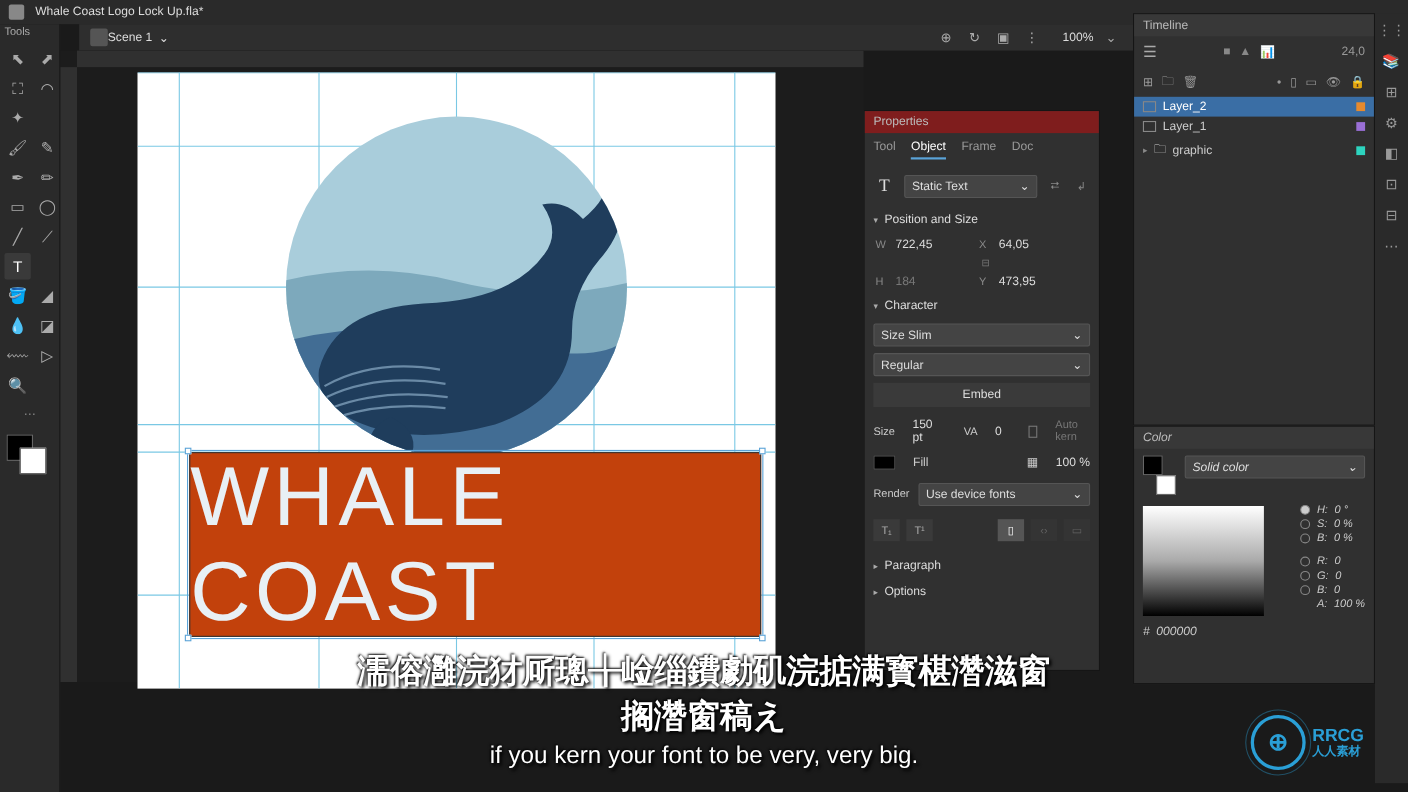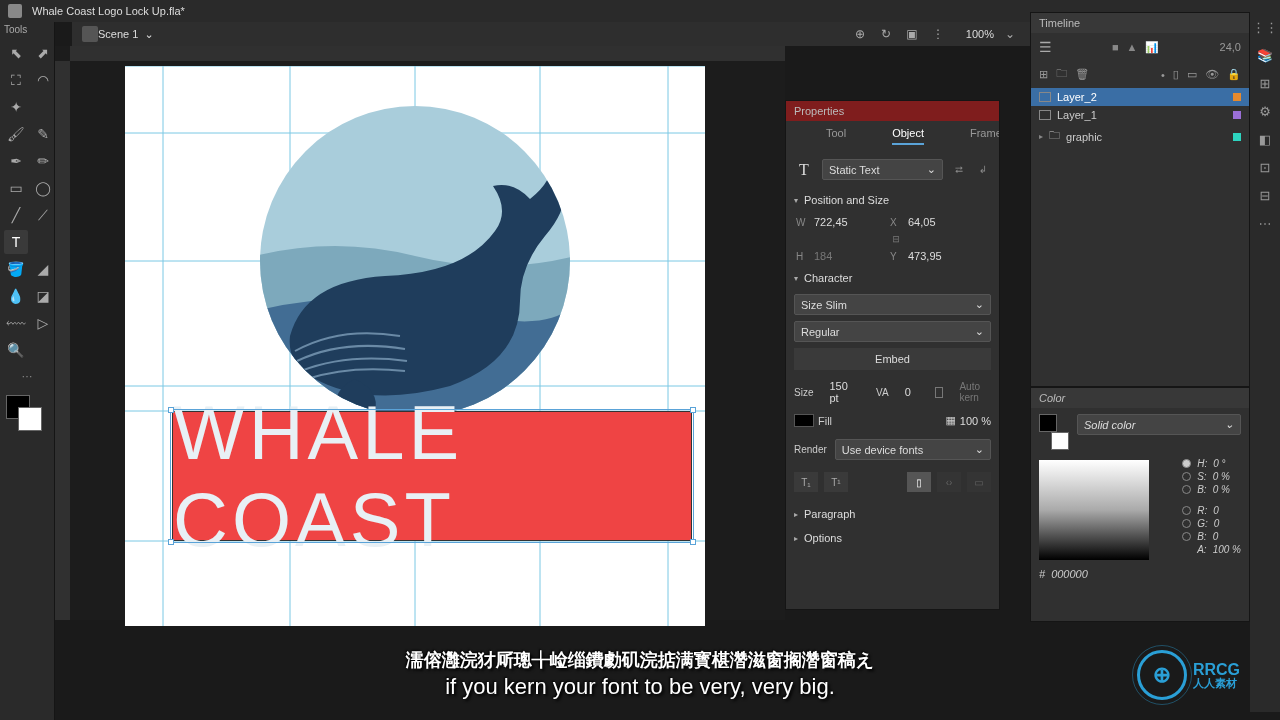--- a/index.html
+++ b/index.html
@@ -27,52 +27,52 @@
 .zoom-display { font-size: 11px; color: #ddd; width: 40px; text-align: right; }
 
 .canvas-area { position: absolute; left: 55px; top: 46px; width: 730px; height: 574px; background: #1c1c1c; }
 .rulers-h { position: absolute; top: 0; left: 15px; right: 0; height: 15px; background: #303030; }
 .rulers-v { position: absolute; top: 15px; left: 0; width: 15px; bottom: 0; background: #303030; }
 .stage { position: absolute; top: 20px; left: 70px; width: 580px; height: 560px; background: #fff; }
 .guides line { stroke: #7ac8e4; stroke-width: 1; }
 
 .whale-logo { position: absolute; top: 35px; left: 130px; width: 320px; height: 320px; }
 
-.text-box { position: absolute; top: 345px; left: 47px; width: 520px; height: 130px; background: #ef4444; border: 1px solid #333; display: flex; align-items: center; justify-content: center; }
+.text-box { position: absolute; top: 345px; left: 47px; width: 520px; height: 168px; background: #c2410c; border: 1px solid #333; display: flex; align-items: center; justify-content: center; }
 .text-box .txt { color: #e8f0f5; font-size: 76px; font-weight: 200; letter-spacing: 4px; font-family: "Arial Narrow", Arial, sans-serif; }
 .selection-handles { position: absolute; inset: -3px; border: 1px solid #5aa3d8; pointer-events: none; }
 .handle { position: absolute; width: 6px; height: 6px; background: #fff; border: 1px solid #5aa3d8; }
 .h-tl { top: -3px; left: -3px; } .h-tr { top: -3px; right: -3px; }
 .h-bl { bottom: -3px; left: -3px; } .h-br { bottom: -3px; right: -3px; }
 
 .properties-panel { position: absolute; left: 785px; top: 100px; width: 215px; height: 510px; background: #303030; border: 1px solid #151515; overflow-y: auto; }
 .properties-panel::-webkit-scrollbar { width: 8px; }
 .properties-panel::-webkit-scrollbar-thumb { background: #555; }
 .panel-title { font-size: 11px; color: #bbb; padding: 4px 8px; background: #7f1d1d; }
 .prop-tabs { display: flex; padding: 6px 8px; gap: 14px; }
-.prop-tab { font-size: 11px; color: #999; cursor: pointer; padding-bottom: 4px; margin-left: 32px; }
+.prop-tab { font-size: 11px; color: #999; cursor: pointer; padding-bottom: 4px; }
 .prop-tab.active { color: #fff; border-bottom: 2px solid #5aa3d8; }
 
 .text-type-row { display: flex; align-items: center; gap: 8px; padding: 8px; }
 .text-type-row .t-icon { font-size: 16px; font-family: Georgia, serif; color: #ddd; width: 20px; text-align: center; }
 .select { background: #444; border: 1px solid #555; color: #ddd; padding: 3px 6px; font-size: 11px; border-radius: 2px; display: flex; align-items: center; justify-content: space-between; flex: 1; min-width: 0;}
 .tiny-icon { width: 16px; height: 14px; color: #888; font-size: 10px; display: flex; align-items: center; justify-content: center; }
 
 .section-header { display: flex; align-items: center; gap: 6px; padding: 6px 8px; font-size: 11px; color: #ddd; }
 .chev { font-size: 8px; color: #aaa; }
 .grid2 { display: grid; grid-template-columns: 12px 70px 12px 70px; gap: 6px; align-items: center; padding: 4px 10px; font-size: 10px; color: #999; }
 .grid2 .lbl { color: #888; }
 .valbox { color: #ddd; font-size: 11px; }
 .link-icon { font-size: 9px; color: #777; text-align: center; grid-column: 3; }
 
 .char-section { padding: 4px 8px; }
 .embed-btn { background: #3a3a3a; color: #ddd; text-align: center; padding: 5px; margin: 6px 0; font-size: 11px; cursor: pointer; }
 .size-row { display: flex; align-items: center; gap: 16px; padding: 4px 0; font-size: 10px; }
 .cb { width: 11px; height: 11px; border: 1px solid #777; }
-.fill-row { display: flex; align-items: center; gap: 4px; padding: 6px 0; }
+.fill-row { display: flex; align-items: center; gap: 16px; padding: 6px 0; }
 .fill-sw { width: 20px; height: 13px; background: #000; border: 1px solid #555; }
 .render-row { display: flex; align-items: center; gap: 8px; padding: 6px 0; font-size: 10px; }
 .btn-row { display: flex; gap: 6px; padding: 6px 0; }
 .sq-btn { width: 24px; height: 20px; background: #3a3a3a; display: flex; align-items: center; justify-content: center; font-size: 10px; color: #aaa; cursor: pointer; }
 .sq-btn.active { background: #555; color: #fff; }
 
 .timeline-panel { position: absolute; right: 30px; top: 12px; width: 220px; height: 375px; background: #303030; border: 1px solid #151515; }
 .timeline-header { font-size: 11px; color: #bbb; padding: 4px 8px; background: #383838; }
 .timeline-icons { display: flex; justify-content: space-between; align-items: center; padding: 6px 8px; }
 .layer-icons-left { color: #aaa; font-size: 14px; }
@@ -95,21 +95,21 @@
 .color-sliders { position: absolute; right: 8px; top: 70px; font-size: 10px; color: #ccc; }
 .color-sliders .row { display: flex; align-items: center; gap: 6px; margin-bottom: 2px; }
 .color-sliders .radio { width: 9px; height: 9px; border: 1px solid #888; border-radius: 50%; }
 .color-sliders .radio.on { background: #ccc; }
 .hex-row { display: flex; align-items: center; gap: 6px; padding: 4px 8px; font-size: 11px; }
 
 .right-rail { position: absolute; right: 0; top: 12px; width: 30px; height: 700px; background: #2a2a2a; display: flex; flex-direction: column; align-items: center; padding-top: 6px; gap: 10px; }
 .right-rail .rail-ic { width: 18px; height: 18px; color: #999; font-size: 13px; display: flex; align-items: center; justify-content: center; }
 
 .subtitle { position: absolute; bottom: 20px; left: 50%; transform: translateX(-50%); text-align: center; pointer-events: none; }
-.subtitle .cn { color: #fff; font-size: 18px; font-weight: bold; text-shadow: 2px 2px 3px #000, -1px -1px 2px #000; }
+.subtitle .cn { color: #fff; font-size: 30px; font-weight: bold; text-shadow: 2px 2px 3px #000, -1px -1px 2px #000; }
 .subtitle .en { color: #fff; font-size: 22px; font-weight: 500; text-shadow: 2px 2px 3px #000, -1px -1px 2px #000; margin-top: 2px; }
 
 .watermark { position: absolute; right: 40px; bottom: 20px; display: flex; align-items: center; gap: 6px; color: #2a9fd6; font-size: 16px; font-weight: bold; }
 .watermark .circle { width: 50px; height: 50px; border: 3px solid #2a9fd6; border-radius: 50%; display: flex; align-items: center; justify-content: center; font-size: 22px; color: #2a9fd6; position: relative; }
 .watermark .circle::before { content: ""; position: absolute; inset: -8px; border: 1px solid rgba(42,159,214,0.4); border-radius: 50%; }
 .watermark .rt { display: flex; flex-direction: column; line-height: 1; }
 </style>
 </head>
 <body>
 

